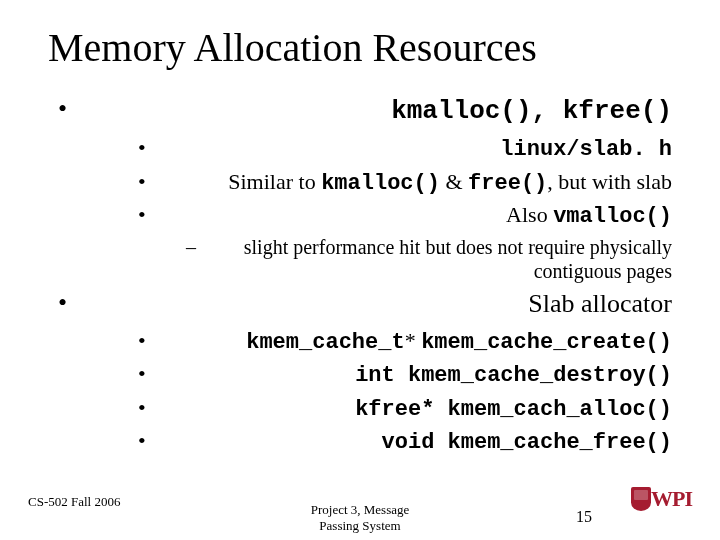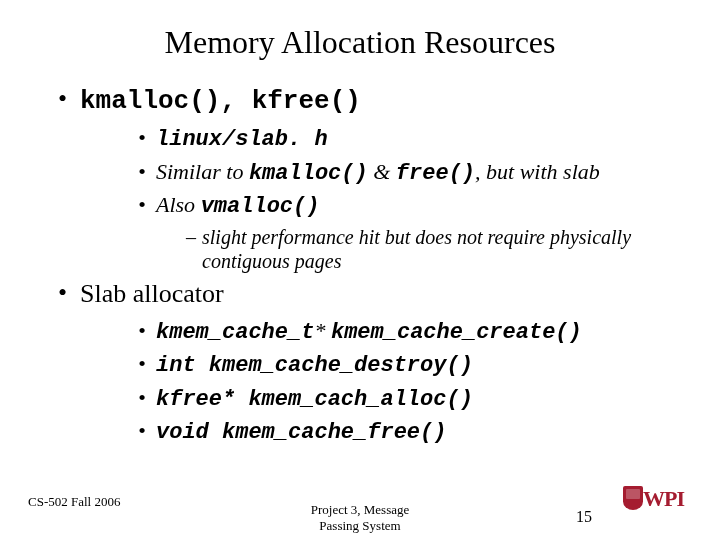--- a/index.html
+++ b/index.html
@@ -14,56 +14,56 @@
     overflow: hidden;
   }
   .slide {
     width: 720px;
     height: 540px;
     box-sizing: border-box;
     padding: 18px 48px 0 48px;
     position: relative;
   }
   .title {
-    font-size: 32px;
-    text-align: center;
+    font-size: 40px;
+    text-align: left;
     margin: 6px 0 24px 0;
     font-weight: normal;
   }
   ul.level1 {
     list-style: none;
     padding-left: 10px;
     margin: 0;
     font-size: 26px;
   }
   ul.level1 > li {
     margin-bottom: 6px;
     position: relative;
     padding-left: 22px;
+    text-align: right;
   }
   ul.level1 > li::before {
     content: "•";
     position: absolute;
     left: 0;
     top: 0;
     font-size: 26px;
     line-height: 1.1;
   }
   ul.level2 {
     list-style: none;
     padding-left: 58px;
     margin: 8px 0 4px 0;
     font-size: 22px;
   }
   ul.level2 > li {
     margin-bottom: 4px;
     position: relative;
     padding-left: 18px;
     line-height: 1.25;
-    font-style: italic;
   }
   ul.level2 > li::before {
     content: "•";
     position: absolute;
     left: 0;
     top: 0;
   }
   ul.level3 {
     list-style: none;
     padding-left: 30px;
@@ -108,23 +108,24 @@
     line-height: 1.2;
   }
   .footer-page {
     position: absolute;
     right: 128px;
     top: 22px;
     font-size: 16px;
   }
   .footer-logo {
     position: absolute;
-    right: 36px;
+    right: 28px;
     top: 0;
     display: flex;
+    align-items: center;
   }
   .shield {
     width: 20px;
     height: 24px;
     background: #a51c30;
     border-radius: 2px 2px 50% 50% / 2px 2px 35% 35%;
     position: relative;
   }
   .shield::after {
     content: "";

